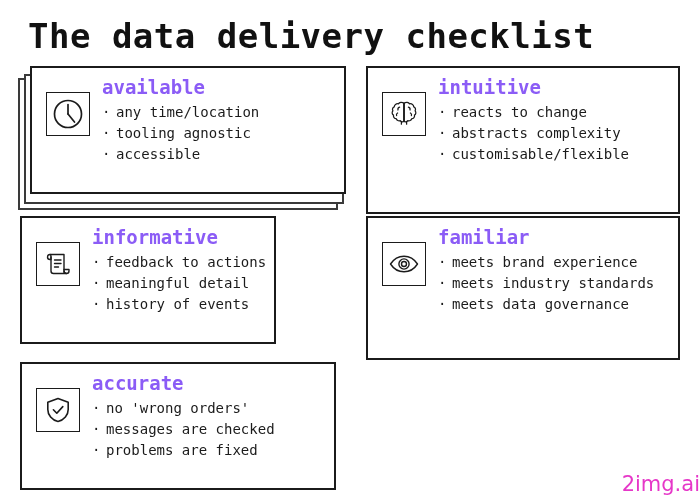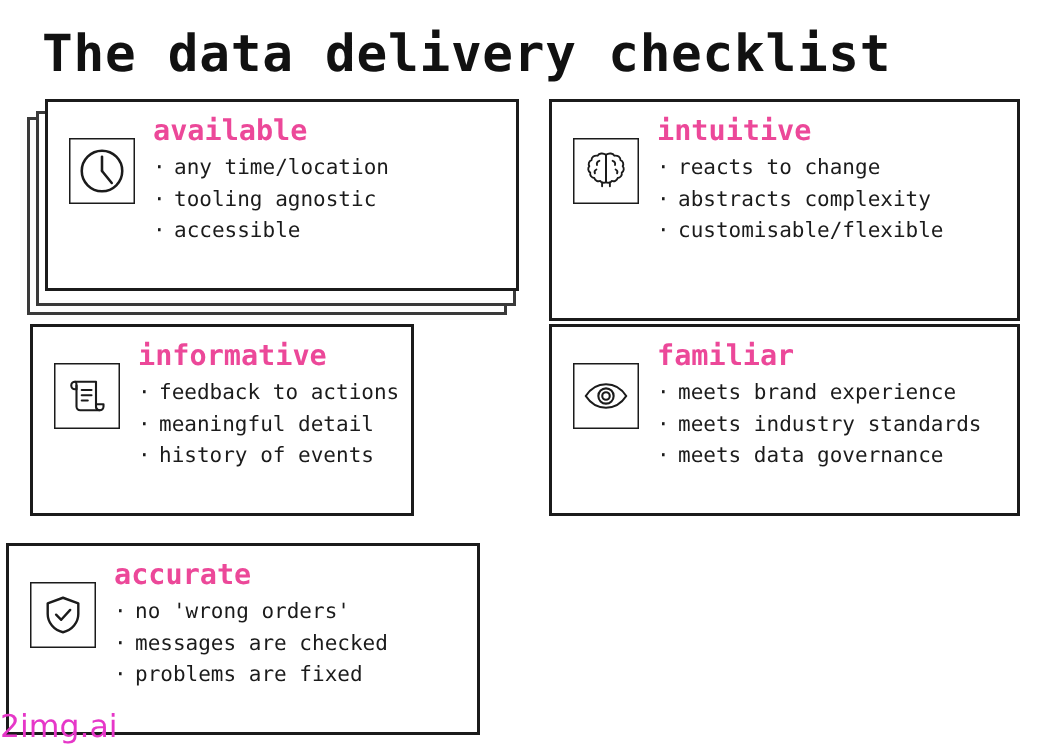--- a/index.html
+++ b/index.html
@@ -85,21 +85,21 @@
     margin-left: 12px;
     margin-top: 8px;
     padding-right: 8px;
   }
 
   .card-heading {
     font-size: 19px;
     font-weight: bold;
     line-height: 1.25;
     margin: 0 0 2px 0;
-    color: #ec4899;
+    color: #8b5cf6;
   }
 
   ul.bullets {
     list-style: none;
     margin: 0;
     padding: 0;
   }
   ul.bullets li {
     font-size: 14px;
     line-height: 1.52;
@@ -113,21 +113,21 @@
     left: 0;
     top: 0;
   }
 
   
   .watermark {
     position: absolute;
     left: 0;
     right: 0;
     bottom: 4px;
-    text-align: left;
+    text-align: right;
     font-family: "DejaVu Sans", "Liberation Sans", sans-serif;
     font-size: 21px;
     color: #e637c8;
     letter-spacing: 0px;
     z-index: 20;
   }
 </style>
 </head>
 <body>
 
@@ -210,21 +210,21 @@
         <div class="card-heading">informative</div>
         <ul class="bullets">
           <li><span class="dot">·</span><span>feedback to actions</span></li>
           <li><span class="dot">·</span><span>meaningful detail</span></li>
           <li><span class="dot">·</span><span>history of events</span></li>
         </ul>
       </div>
     </div>
   </div>
 
-  <div class="card" style="left:366px; top:216px; width:314px; height:128px;">
+  <div class="card" style="left:366px; top:216px; width:314px; height:144px;">
     <div class="card-inner">
       <div class="icon-wrap">
         <div class="icon-box">
           <svg width="34" height="34" viewBox="0 0 34 34" aria-hidden="true">
             <g fill="none" stroke="#1b1b1b" stroke-width="1.4" stroke-linecap="round" stroke-linejoin="round">
               <path d="M3.5 17c3.4-5.2 8.2-7.8 13.5-7.8S27.1 11.8 30.5 17c-3.4 5.2-8.2 7.8-13.5 7.8S6.9 22.2 3.5 17z"></path>
               <circle cx="17" cy="17" r="5.1"></circle>
               <circle cx="17" cy="17" r="2.5"></circle>
             </g>
           </svg>
@@ -234,21 +234,21 @@
         <div class="card-heading">familiar</div>
         <ul class="bullets">
           <li><span class="dot">·</span><span>meets brand experience</span></li>
           <li><span class="dot">·</span><span>meets industry standards</span></li>
           <li><span class="dot">·</span><span>meets data governance</span></li>
         </ul>
       </div>
     </div>
   </div>
 
-  <div class="card" style="left:4px; top:362px; width:316px; height:128px;">
+  <div class="card" style="left:20px; top:362px; width:316px; height:128px;">
     <div class="card-inner">
       <div class="icon-wrap">
         <div class="icon-box">
           <svg width="32" height="32" viewBox="0 0 32 32" aria-hidden="true">
             <g fill="none" stroke="#1b1b1b" stroke-width="1.6" stroke-linecap="round" stroke-linejoin="round">
               <path d="M16 4.5 5.8 8.2v7.2c0 5.6 4.1 10.8 10.2 12.1 6.1-1.3 10.2-6.5 10.2-12.1V8.2z"></path>
               <polyline points="11.4,15.8 14.8,19.2 20.8,12.6"></polyline>
             </g>
           </svg>
         </div>

